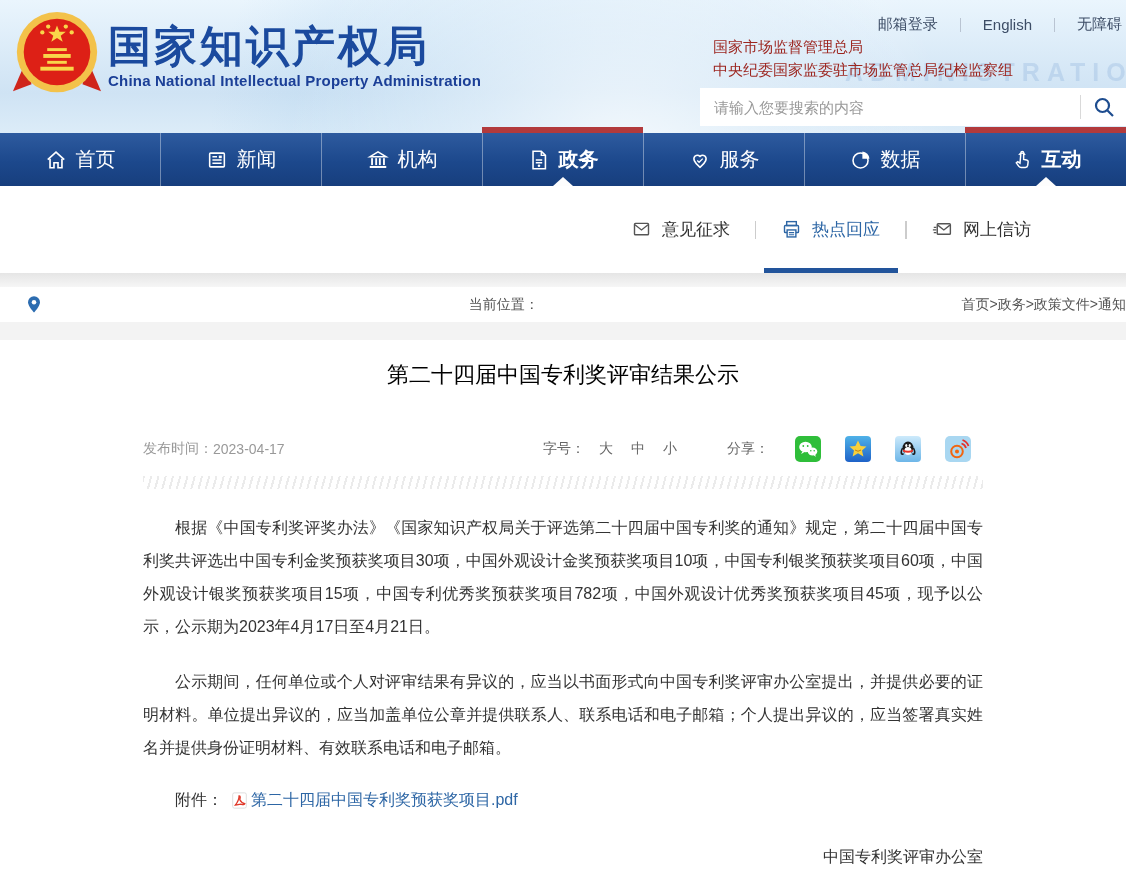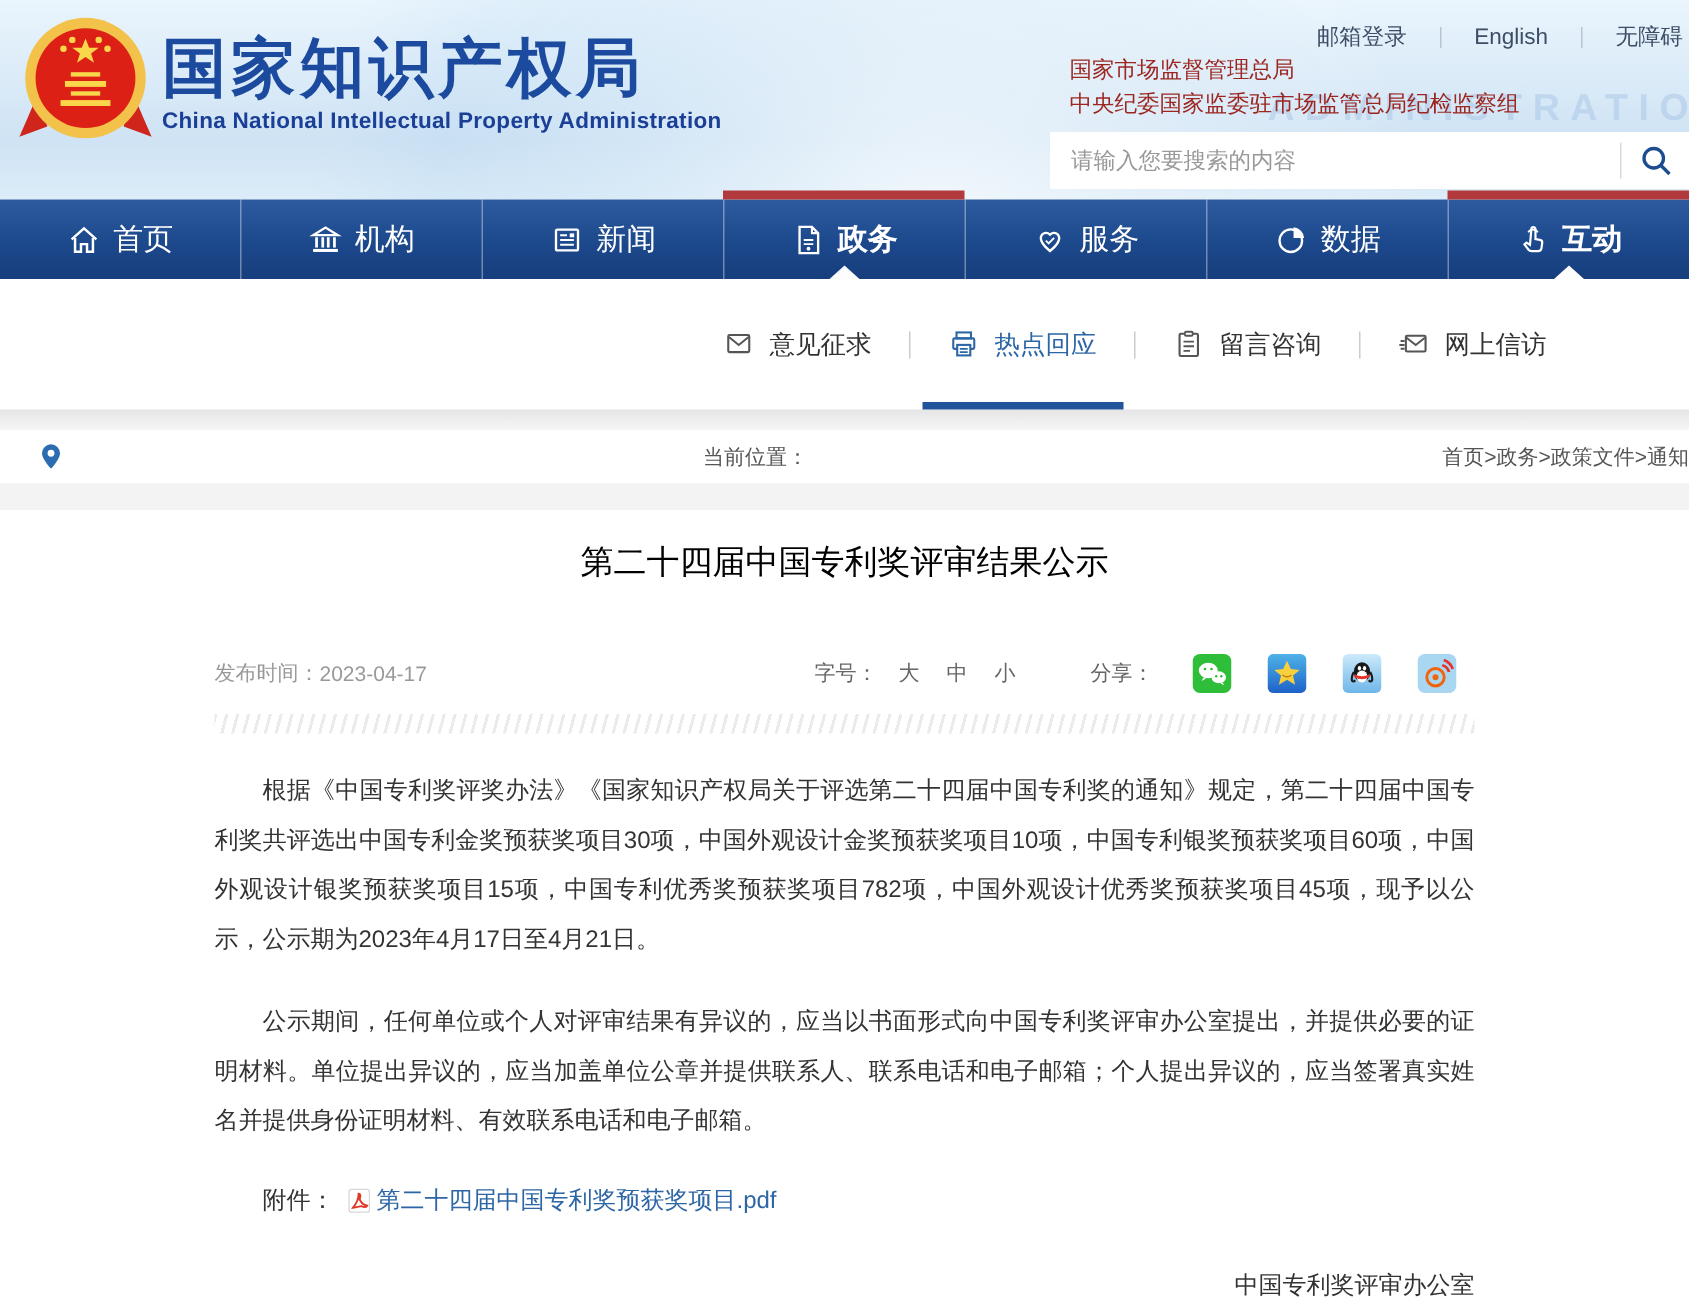--- a/index.html
+++ b/index.html
@@ -138,39 +138,39 @@
 <div class="nav">
   <div class="nav-item">
     <svg viewBox="0 0 24 24">
       <path d="M3 11.5 L12 3.5 L21 11.5" fill="none" stroke="#fff" stroke-width="1.8"></path>
       <path d="M5.5 10.5 V20.5 H9.8 V15 H14.2 V20.5 H18.5 V10.5" fill="none" stroke="#fff" stroke-width="1.8"></path>
     </svg>
     <span>首页</span>
   </div>
   <div class="nav-item">
     <svg viewBox="0 0 24 24">
+      <rect x="4" y="4.5" width="16" height="15" rx="1" fill="none" stroke="#fff" stroke-width="1.7"></rect>
+      <path d="M7 8.5h5M7 12h10M7 15.5h10" stroke="#fff" stroke-width="1.5" fill="none"></path>
+      <rect x="14" y="7.2" width="3.2" height="2.8" fill="#fff"></rect>
+    </svg>
+    <span>新闻</span>
+  </div>
+  <div class="nav-item">
+    <svg viewBox="0 0 24 24">
       <path d="M3 8.5 L12 3 L21 8.5 Z" fill="none" stroke="#fff" stroke-width="1.6"></path>
       <g fill="#fff">
           <rect x="4.5" y="10" width="2" height="7.5"></rect>
           <rect x="9" y="10" width="2" height="7.5"></rect>
       <rect x="13" y="10" width="2" height="7.5"></rect>
           <rect x="17.5" y="10" width="2" height="7.5"></rect>
       <rect x="3" y="18.5" width="18" height="2.2"></rect>
         </g>
     </svg>
     <span>机构</span>
   </div>
-  <div class="nav-item">
-    <svg viewBox="0 0 24 24">
-      <rect x="4" y="4.5" width="16" height="15" rx="1" fill="none" stroke="#fff" stroke-width="1.7"></rect>
-      <path d="M7 8.5h5M7 12h10M7 15.5h10" stroke="#fff" stroke-width="1.5" fill="none"></path>
-      <rect x="14" y="7.2" width="3.2" height="2.8" fill="#fff"></rect>
-    </svg>
-    <span>新闻</span>
-  </div>
   <div class="nav-item active">
     <svg viewBox="0 0 24 24">
       <path d="M5.5 2.5 h9 l4.5 4.5 v14.5 h-13.5 z" fill="none" stroke="#fff" stroke-width="1.7"></path>
       <path d="M14.5 2.5 v4.5 h4.5" fill="none" stroke="#fff" stroke-width="1.5"></path>
       <path d="M8.5 12h7M8.5 15h7" stroke="#fff" stroke-width="1.4"></path>
       <circle cx="12" cy="18.3" r="1.4" fill="#fff"></circle>
     </svg>
     <span>政务</span>
   </div>
   <div class="nav-item">
@@ -208,28 +208,20 @@
   <div class="subnav-item active">
     <svg viewBox="0 0 24 24">
       <rect x="6.5" y="3" width="11" height="4.5" fill="none" stroke="#2d66a5" stroke-width="1.6"></rect>
       <rect x="4" y="7.5" width="16" height="8" rx="1" fill="none" stroke="#2d66a5" stroke-width="1.6"></rect>
       <rect x="7" y="12.5" width="10" height="8" fill="#fff" stroke="#2d66a5" stroke-width="1.6"></rect>
       <path d="M9 15.5h6M9 18h6" stroke="#2d66a5" stroke-width="1.3"></path>
     </svg>
     <span>热点回应</span>
   </div>
   <span class="subnav-div"></span>
-  <div class="subnav-item">
-    <svg viewBox="0 0 24 24">
-      <rect x="5" y="4" width="14" height="17" rx="1" fill="none" stroke="#555" stroke-width="1.6"></rect>
-      <rect x="9" y="2.5" width="6" height="3" rx="1" fill="#fff" stroke="#555" stroke-width="1.4"></rect>
-      <path d="M8 10h8M8 13.5h8M8 17h5" stroke="#555" stroke-width="1.4"></path>
-    </svg>
-    <span>留言咨询</span>
-  </div>
   <span class="subnav-div"></span>
   <div class="subnav-item">
     <svg viewBox="0 0 24 24">
       <rect x="6" y="5.5" width="15" height="12" rx="1" fill="none" stroke="#555" stroke-width="1.6"></rect>
       <path d="M6.5 7 l7 5.5 7-5.5" fill="none" stroke="#555" stroke-width="1.5"></path>
       <path d="M2 9.5h3M1 12.5h4M2 15.5h3" stroke="#555" stroke-width="1.5"></path>
     </svg>
     <span>网上信访</span>
   </div>
 </div>

